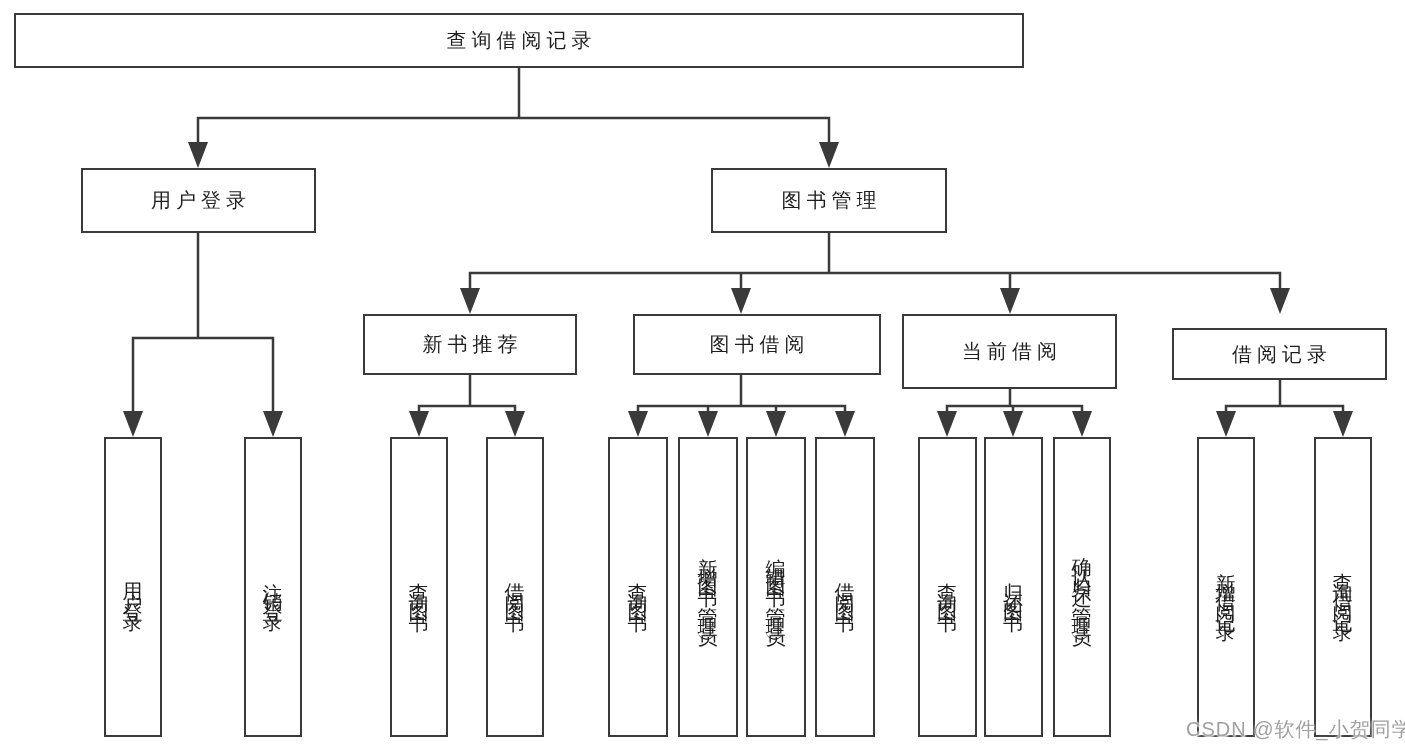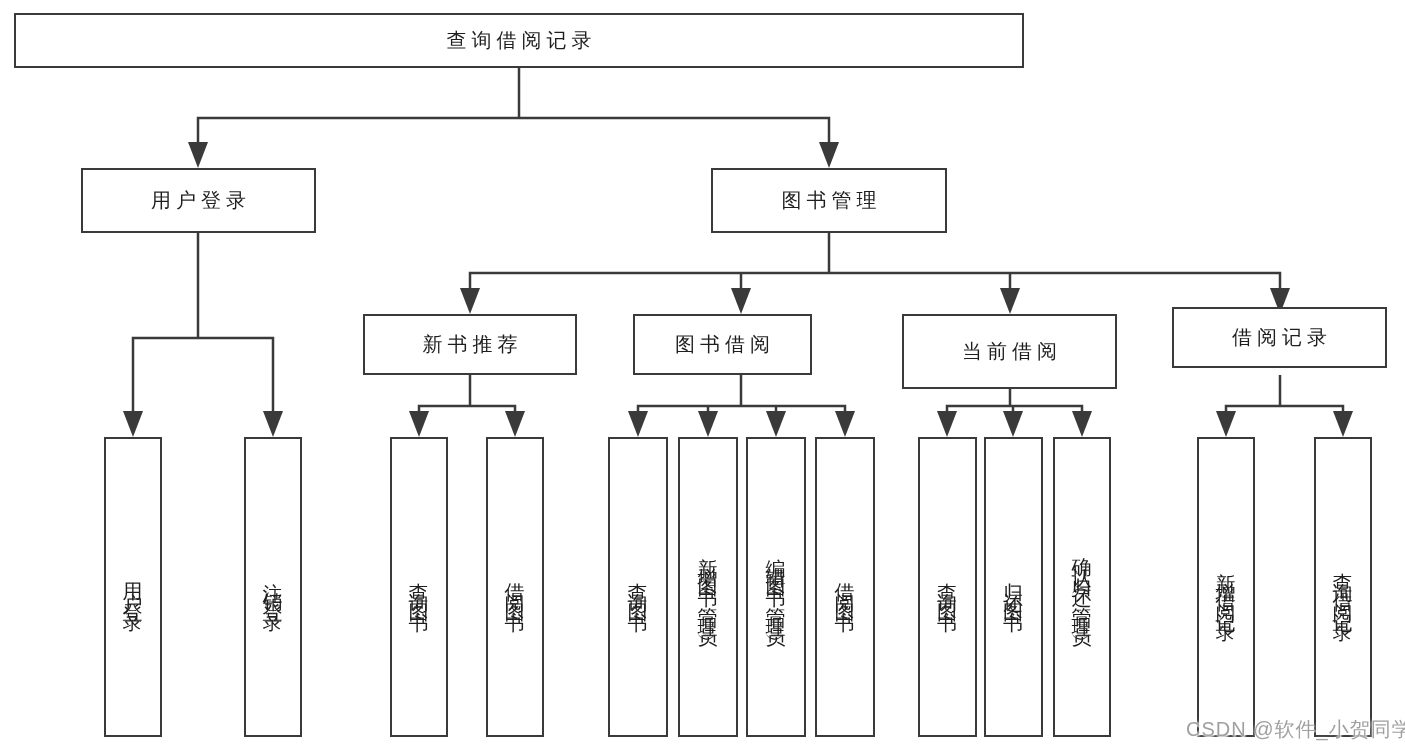--- a/index.html
+++ b/index.html
@@ -96,27 +96,27 @@
   <div class="box h" style="left:81px;top:168px;width:235px;height:65px">
     <span>用户登录</span>
   </div>
   <div class="box h" style="left:363px;top:314px;width:214px;height:61px">
     <span>新书推荐</span>
   </div>
 
   <div class="box h" style="left:711px;top:168px;width:236px;height:65px">
     <span>图书管理</span>
   </div>
-  <div class="box h" style="left:633px;top:314px;width:179px;height:61px">
+  <div class="box h" style="left:633px;top:314px;width:248px;height:61px">
     <span>图书借阅</span>
   </div>
   <div class="box h" style="left:902px;top:314px;width:215px;height:75px">
     <span>当前借阅</span>
   </div>
-  <div class="box h" style="left:1172px;top:307px;width:215px;height:61px">
+  <div class="box h" style="left:1172px;top:328px;width:215px;height:52px">
     <span>借阅记录</span>
   </div>
 
   <div class="box v" style="left:104px;top:437px;width:58px;height:300px">
     <span>用户登录</span>
   </div>
   <div class="box v" style="left:244px;top:437px;width:58px;height:300px">
     <span>注销登录</span>
   </div>
 

